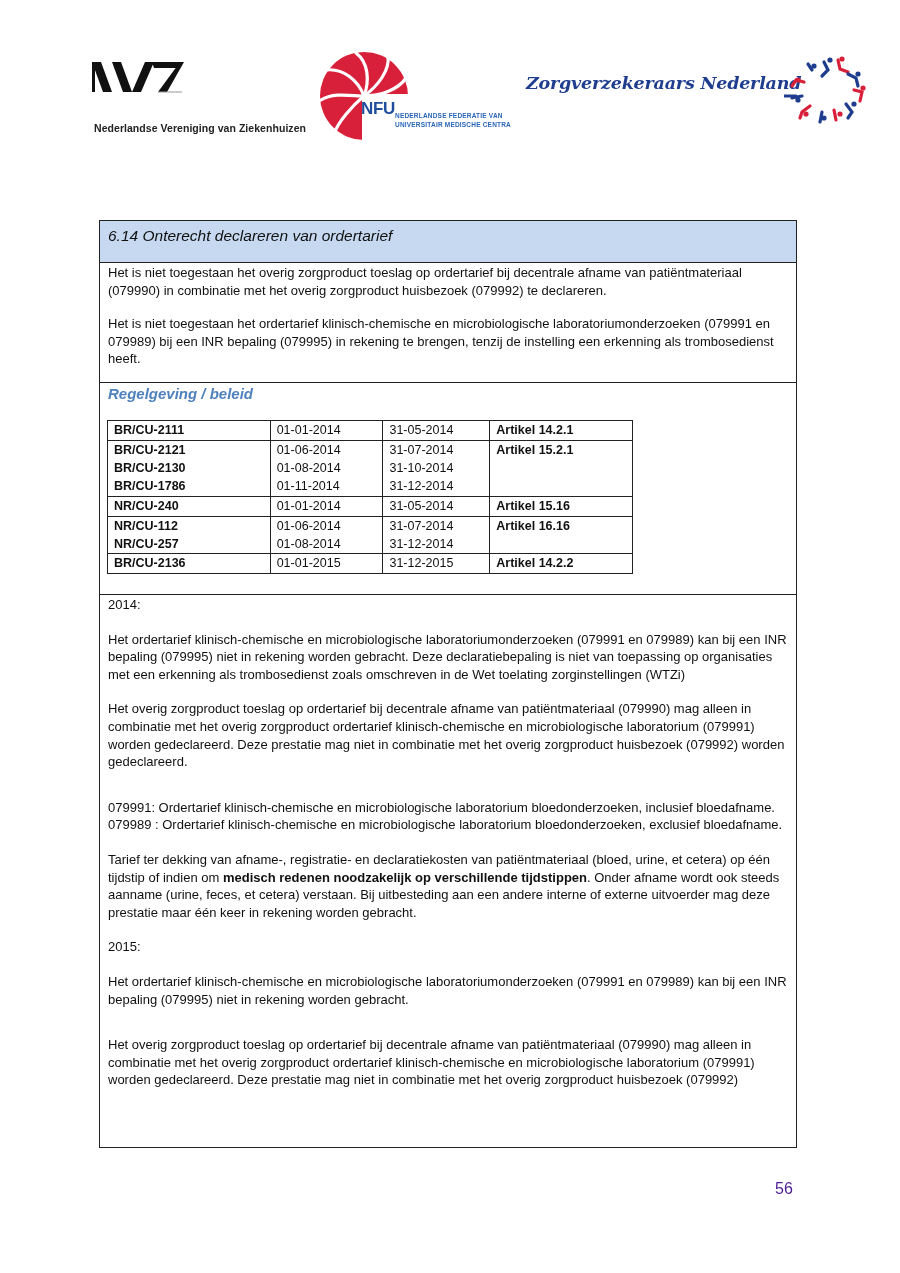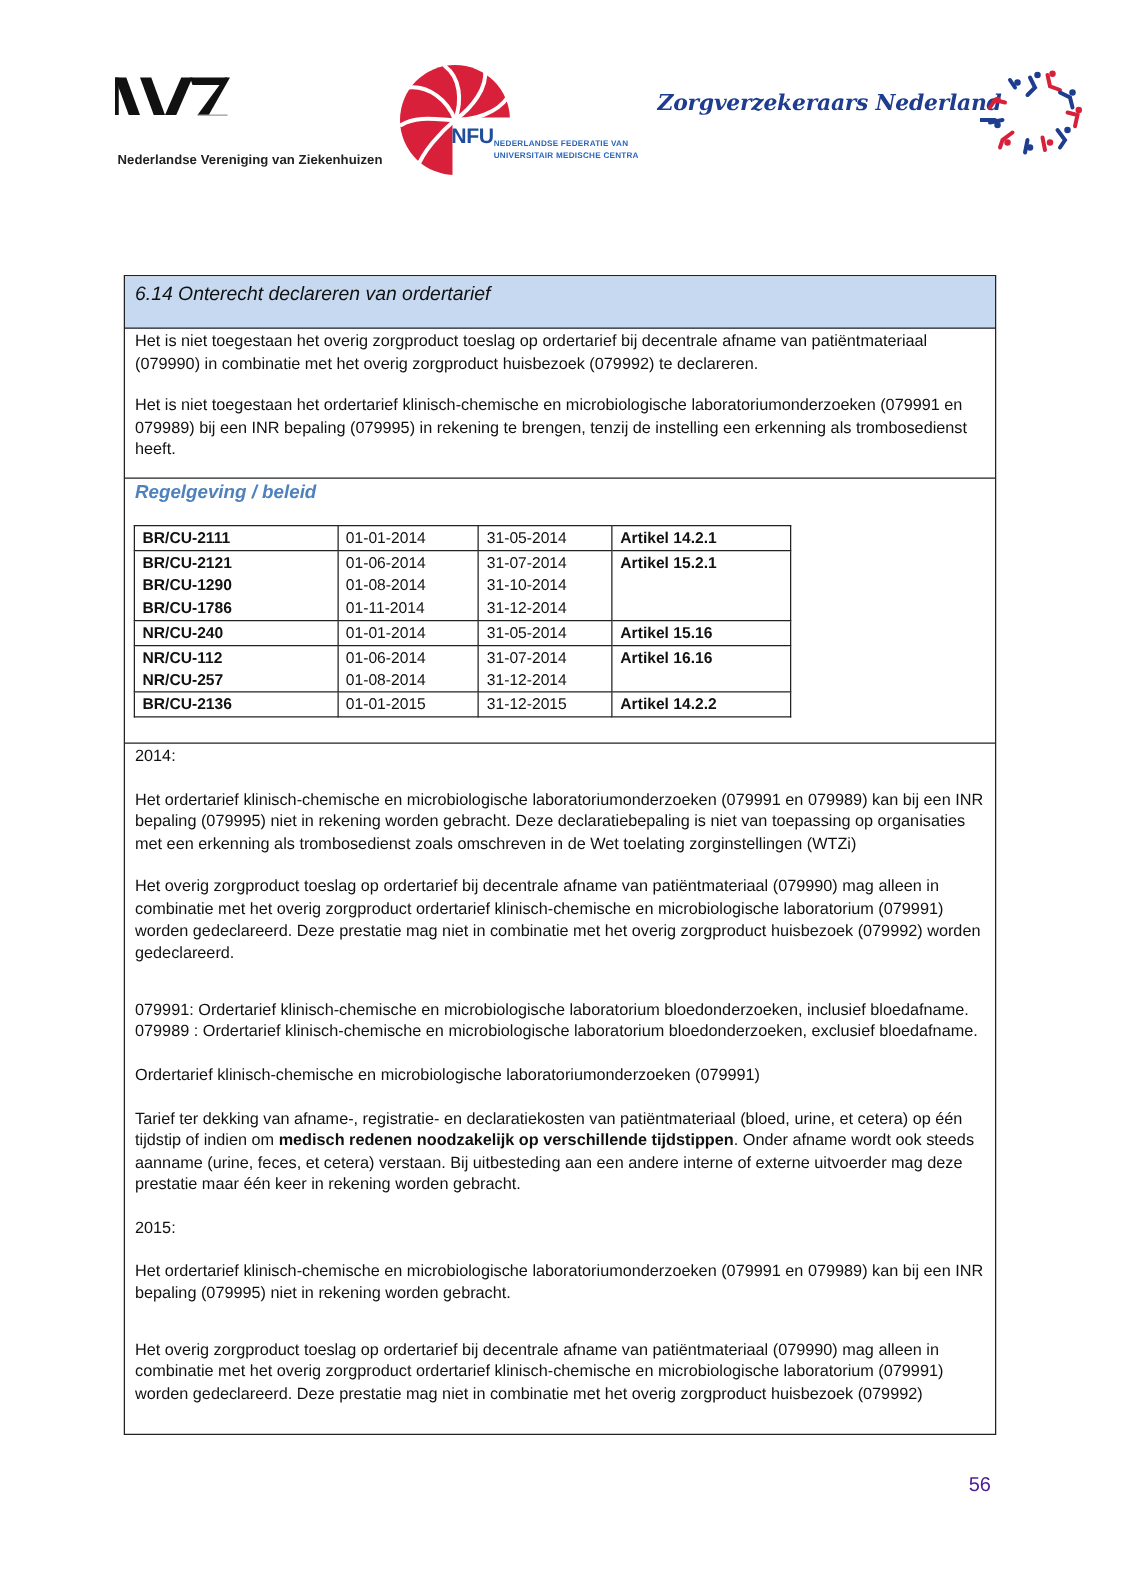--- a/index.html
+++ b/index.html
@@ -146,21 +146,21 @@
         <td class="c3">
             <span class="l">31-05-2014</span>
           </td>
         <td class="c4 art">
             <span class="l">Artikel 14.2.1</span>
           </td>
       </tr>
       <tr>
         <td class="c1 code">
           <span class="l">BR/CU-2121</span>
-          <span class="l">BR/CU-1290</span>
+          <span class="l">BR/CU-2130</span>
           <span class="l">BR/CU-1786</span>
         </td>
         <td class="c2">
           <span class="l">01-06-2014</span>
           <span class="l">01-08-2014</span>
           <span class="l">01-11-2014</span>
         </td>
         <td class="c3">
           <span class="l">31-07-2014</span>
           <span class="l">31-10-2014</span>
@@ -219,21 +219,20 @@
   </table>
 
   <div class="reg-divider"></div>
 
   <div class="body-text">
     <p class="para">2014:</p>
     <p class="para">Het ordertarief klinisch-chemische en microbiologische laboratoriumonderzoeken (079991 en 079989) kan bij een INR bepaling (079995) niet in rekening worden gebracht. Deze declaratiebepaling is niet van toepassing op organisaties met een erkenning als trombosedienst zoals omschreven in de Wet toelating zorginstellingen (WTZi)</p>
     <p class="para">Het overig zorgproduct toeslag op ordertarief bij decentrale afname van patiëntmateriaal (079990) mag alleen in combinatie met het overig zorgproduct ordertarief klinisch-chemische en microbiologische laboratorium (079991) worden gedeclareerd. Deze prestatie mag niet in combinatie met het overig zorgproduct huisbezoek (079992) worden gedeclareerd.</p>
     <p class="para tight">079991: Ordertarief klinisch-chemische en microbiologische laboratorium bloedonderzoeken, inclusief bloedafname.</p>
     <p class="para">079989 : Ordertarief klinisch-chemische en microbiologische laboratorium bloedonderzoeken, exclusief bloedafname.</p>
-    <p class="para">Ordertarief klinisch-chemische en microbiologische laboratoriumonderzoeken (079991)</p>
     <p class="para"><span>Tarief ter dekking van afname-, registratie- en declaratiekosten van patiëntmateriaal (bloed, urine, et cetera) op één tijdstip of indien om </span><b>medisch redenen noodzakelijk op verschillende tijdstippen</b><span>. Onder afname wordt ook steeds aanname (urine, feces, et cetera) verstaan. Bij uitbesteding aan een andere interne of externe uitvoerder mag deze prestatie maar één keer in rekening worden gebracht.</span></p>
     <p class="para">2015:</p>
     <p class="para">Het ordertarief klinisch-chemische en microbiologische laboratoriumonderzoeken (079991 en 079989) kan bij een INR bepaling (079995) niet in rekening worden gebracht.</p>
     <p class="para tight">Het overig zorgproduct toeslag op ordertarief bij decentrale afname van patiëntmateriaal (079990) mag alleen in combinatie met het overig zorgproduct ordertarief klinisch-chemische en microbiologische laboratorium (079991) worden gedeclareerd. Deze prestatie mag niet in combinatie met het overig zorgproduct huisbezoek (079992)</p>
   </div>
 </div>
 
 <div class="page-number">56</div>
 
 </body></html>

